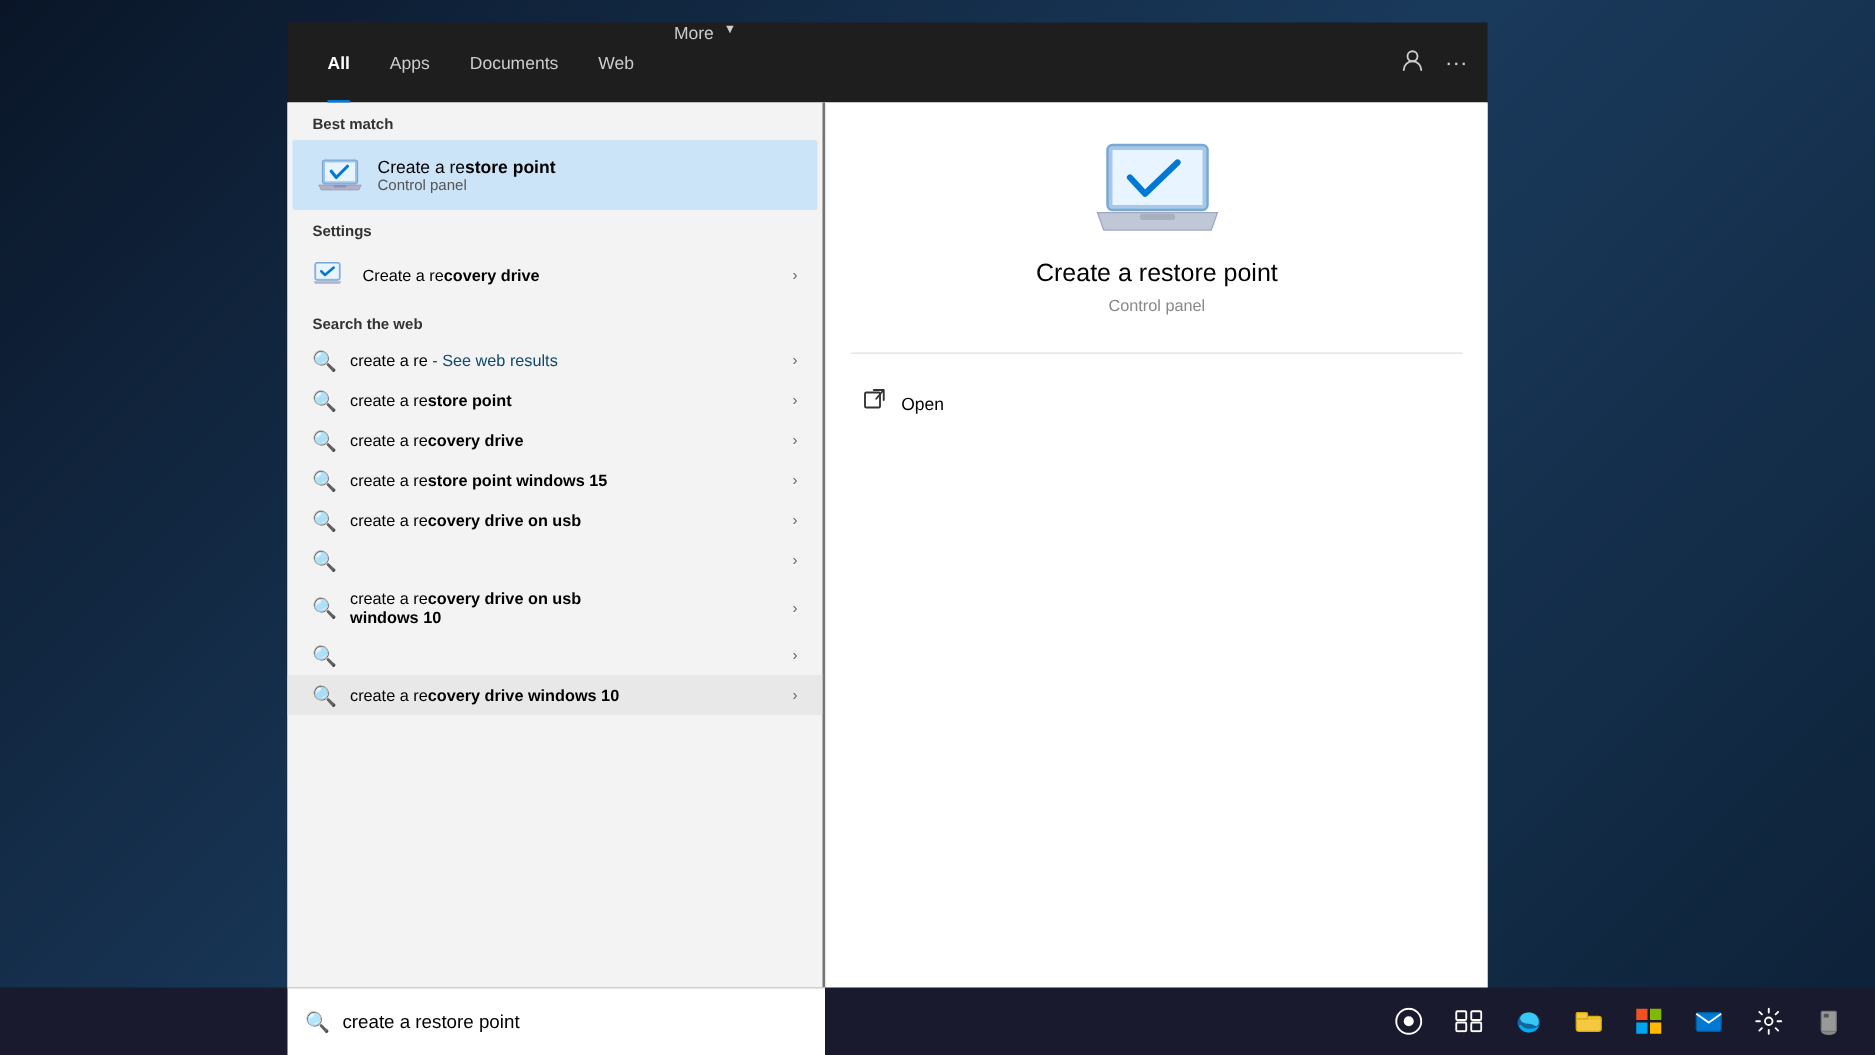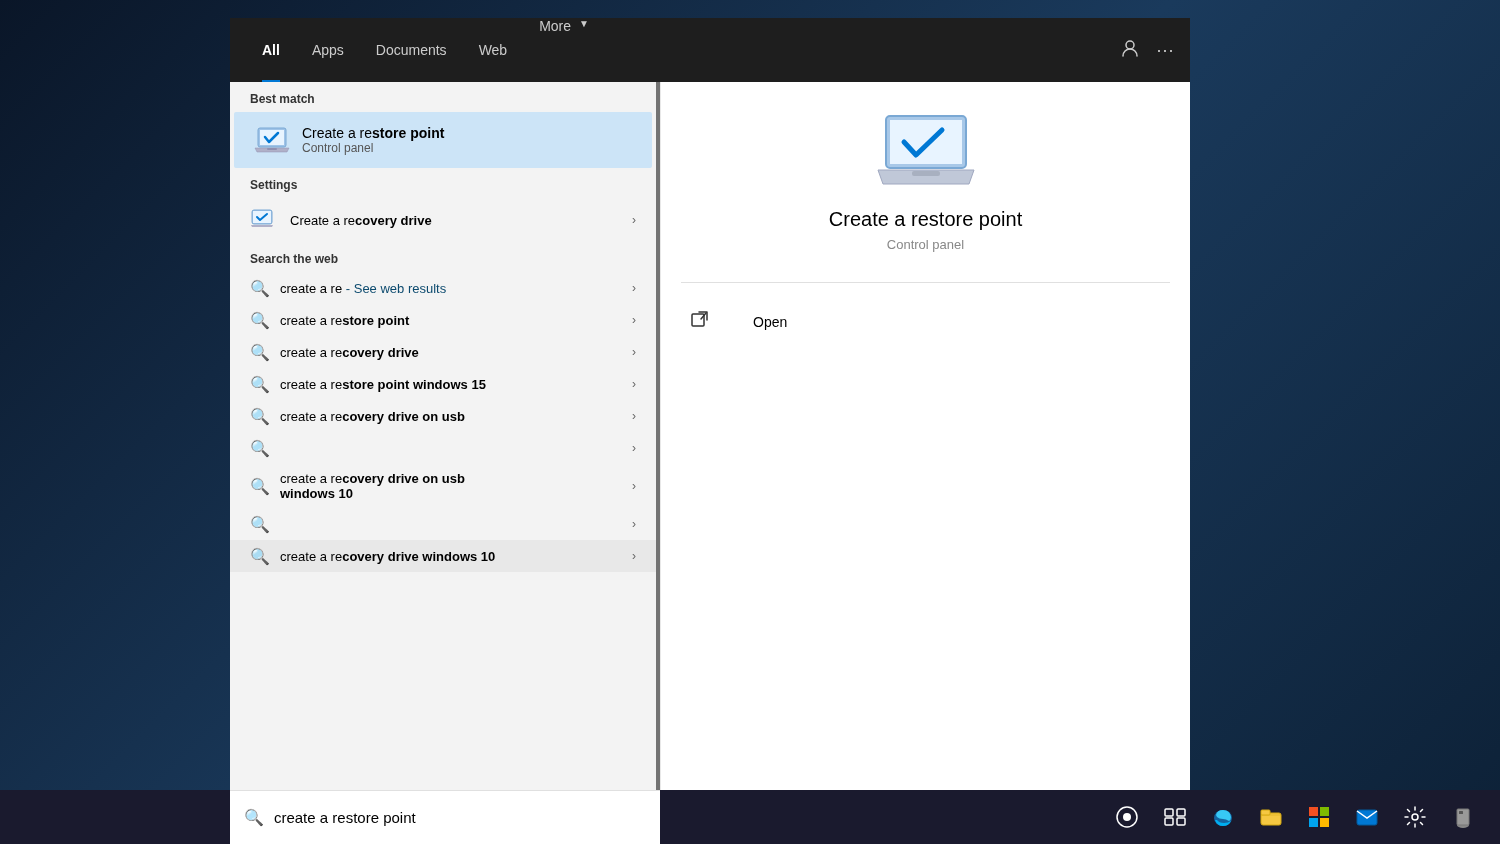--- a/index.html
+++ b/index.html
@@ -91,21 +91,21 @@
       display: flex;
       flex: 1;
       background: #f3f3f3;
     }
 
     
     .left-panel {
       width: 430px;
       background: #f3f3f3;
       overflow-y: auto;
-      border-right: 4px solid #737373;
+      border-right: 2px solid #737373;
     }
 
     
     .section-header {
       font-size: 12px;
       font-weight: 700;
       color: #333;
       padding: 10px 20px 6px 20px;
     }
 
@@ -252,21 +252,20 @@
 
     .action-icon {
       font-size: 16px;
       color: #333;
       margin-right: 12px;
     }
 
     .action-text {
       font-size: 14px;
       color: #000;
-      margin-left: 32px;
     }
 
     
     .search-bar-container {
       position: absolute;
       bottom: 0;
       left: 230px;
       width: 430px;
       height: 54px;
       background: #fff;

